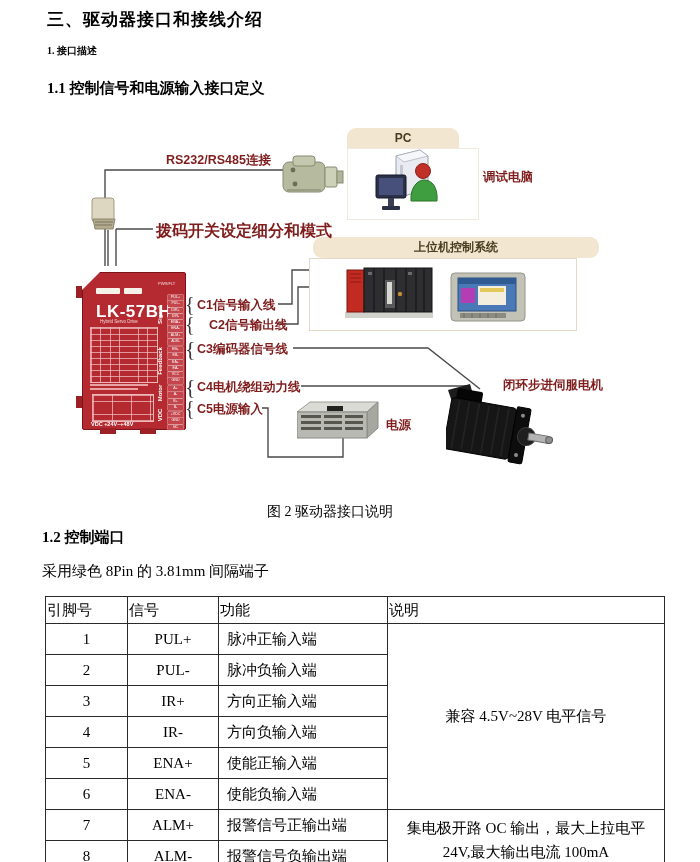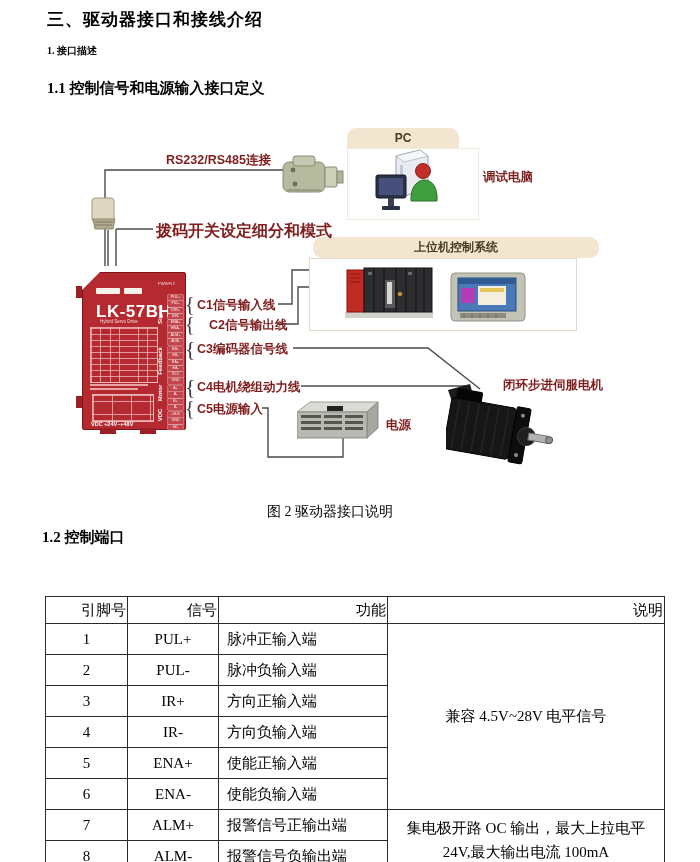--- a/index.html
+++ b/index.html
@@ -51,21 +51,21 @@
   .grp{position:absolute;left:64px;width:40px;text-align:center;color:#fff;
        font-family:"Liberation Sans",sans-serif;font-weight:bold;font-size:6px;
        transform:rotate(-90deg);}
   .pins{position:absolute;left:92px;width:15px;}
   .pins span{display:block;width:15px;height:5.6px;line-height:5.8px;margin-bottom:.7px;
              background:#c4454c;box-shadow:0 0 0 .4px #f0d4d4;color:#fff;font-size:3.6px;
              text-align:center;font-family:"Liberation Sans",sans-serif;overflow:hidden;}
   
   .pintable{left:45px;top:596px;border-collapse:collapse;table-layout:fixed;z-index:2;}
   .pintable td,.pintable th{border:1px solid #2a2a2a;font-weight:normal;overflow:hidden;}
-  .pintable th{height:24px;font-size:15px;text-align:right;}
+  .pintable th{height:24px;font-size:15px;text-align:left;}
   .pintable td{height:28px;font-size:15px;text-align:center;}
   .pintable td.func{text-align:left;padding-left:8px;}
   .pintable td.desc{text-align:center;padding:2px 8px;line-height:1.55;vertical-align:middle;}
   .pintable td.sig{font-size:15px;}
 </style>
 </head>
 <body>
 
 <div class="page">
 
@@ -247,20 +247,21 @@
       <circle cx="75" cy="72" r="2" fill="#8b8b8b"></circle>
       <circle cx="82" cy="52" r="9" fill="#1f1f1f" stroke="#3a3a3a"></circle>
       <rect x="84" y="48" width="20" height="7" fill="#b3b3b3" stroke="#6e6e6e"></rect>
       <circle cx="105" cy="51.5" r="3.4" fill="#8f8f8f" stroke="#5c5c5c"></circle>
     </g>
   </svg>
   <div class="abs dlabel" style="left:503px;top:369px;margin-top:8px;">闭环步进伺服电机</div>
 
   <div class="abs caption">图 2  驱动器接口说明</div>
   <div class="abs h4">1.2 控制端口</div>
+  <div class="abs note">采用绿色 8Pin 的 3.81mm 间隔端子</div>
 
   <table class="abs pintable">
     <colgroup>
         <col style="width:82px">
         <col style="width:91px">
         <col style="width:169px">
         <col style="width:277px">
       </colgroup>
     <tbody>
         <tr>

